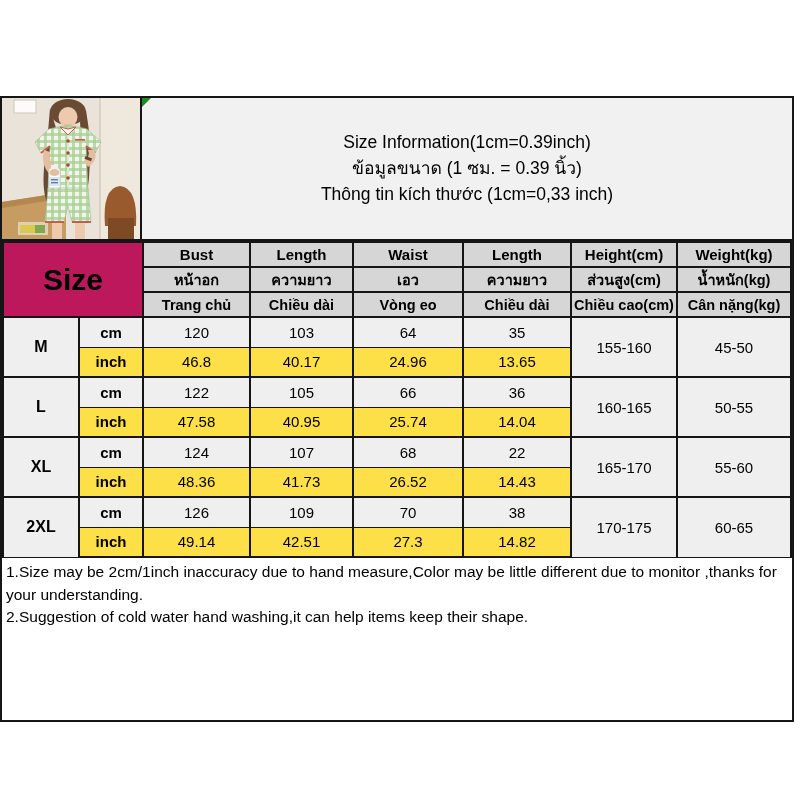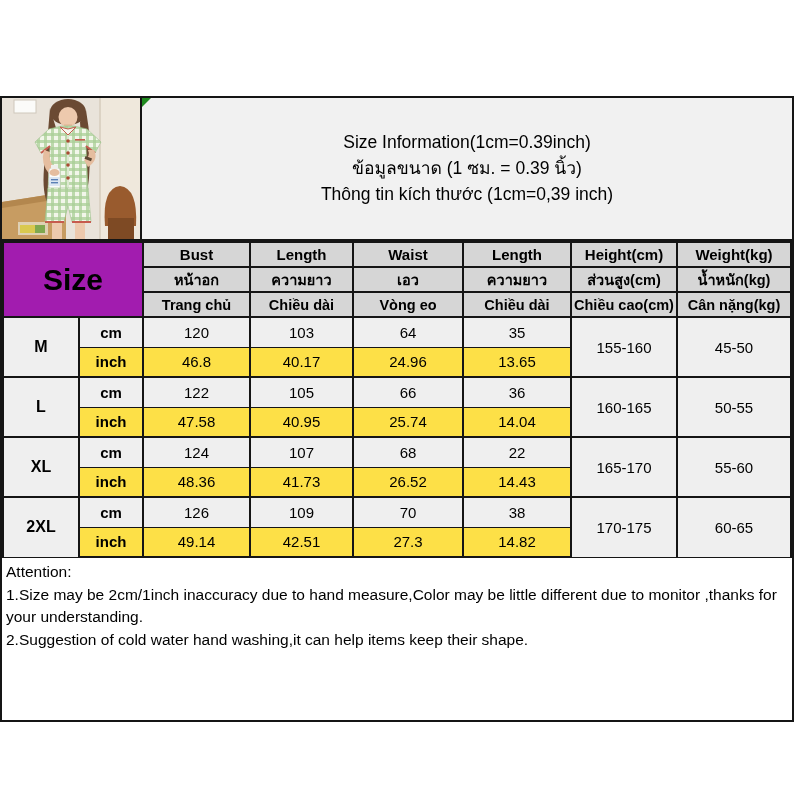--- a/index.html
+++ b/index.html
@@ -25,21 +25,21 @@
     position:absolute; left:0; top:0; width:0; height:0;
     border-top:9px solid #1f8a1f; border-right:9px solid transparent;
   }
   table { border-collapse:collapse; width:100%; table-layout:fixed; }
   th, td {
     border:2px solid #151515; text-align:center; vertical-align:middle;
     padding:0; overflow:hidden; white-space:nowrap;
   }
   thead th { background:#d6d6d6; height:25px; font-size:15px; font-weight:bold;margin-left:16px; }
   thead th.th-lang { font-size:14.5px; }
-  .size-head { font-size:30px; font-weight:bold; background:#a21caf; }
+  .size-head { font-size:30px; font-weight:bold; background:#be185d; }
   tbody td { height:30px; font-size:15px; font-weight:normal; }
   tr.cm-row td { background:#efefef; border-bottom-width:1px; }
   tr.inch-row td { background:#fde047; border-top-width:1px; }
   td.size-cell { background:#d8d8d8; font-weight:bold; font-size:16px; border-top-width:2px; border-bottom-width:2px; }
   td.unit-cell { font-weight:bold; }
   td.merge-cell { background:#f0f0f0; border-top-width:2px; border-bottom-width:2px;margin-left:7px; }
   .attention { padding:3px 6px 0 4px; font-size:15.5px; line-height:22.5px; background:#fff; }
 </style>
 </head>
 <body>
@@ -97,21 +97,21 @@
           <path d="M70 124 L89 124" stroke="#c65b4e" stroke-width="2" fill="none"></path>
           <rect x="50" y="125" width="10" height="16" fill="#edc9ad"></rect>
           <rect x="73" y="125" width="10" height="16" fill="#edc9ad"></rect>
         </svg>
       </div>
 
       <div class="title-cell">
         <span class="corner-triangle"></span>
         <div>Size Information(1cm=0.39inch)</div>
         <div>ข้อมูลขนาด (1 ซม. = 0.39 นิ้ว)</div>
-        <div>Thông tin kích thước (1cm=0,39 inch)</div>
+        <div>Thông tin kích thước (1cm=0,33 inch)</div>
       </div>
     </div>
 
     <table>
       <colgroup>
         <col style="width:76px">
           <col style="width:64px">
           <col style="width:107px">
           <col style="width:103px">
         <col style="width:110px">
@@ -215,19 +215,18 @@
           <td class="unit-cell">inch</td>
           <td>49.14</td>
           <td>42.51</td>
           <td>27.3</td>
           <td>14.82</td>
         </tr>
       </tbody>
     </table>
 
     <div class="attention">
-      <div>Attention:</div>
       <div>1.Size may be 2cm/1inch inaccuracy due to hand measure,Color may be little different due to monitor ,thanks for your understanding.</div>
       <div>2.Suggestion of cold water hand washing,it can help items keep their shape.</div>
     </div>
 
   </div>
 </div>
 
 </body></html>

